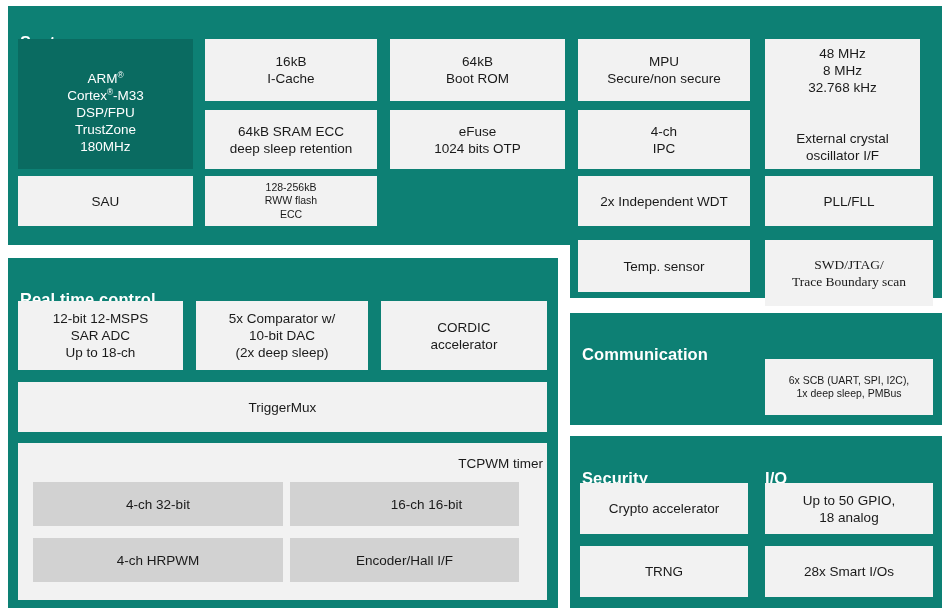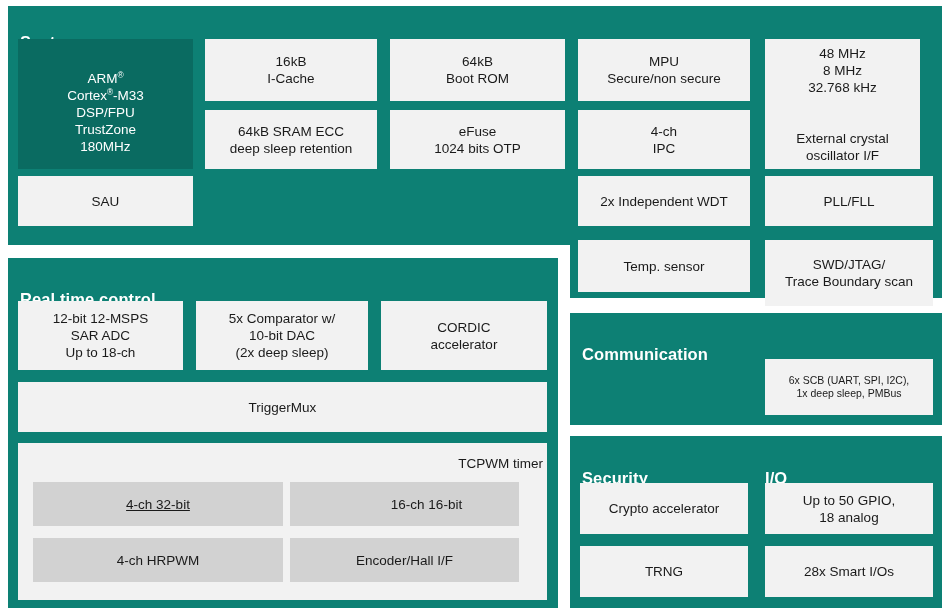--- a/index.html
+++ b/index.html
@@ -67,44 +67,45 @@
   <div class="cell nowrap" style="left:205px; top:39px; width:172px; height:62px;">16kB<br>I-Cache</div>
   <div class="cell nowrap" style="left:390px; top:39px; width:175px; height:62px;">64kB<br>Boot ROM</div>
   <div class="cell nowrap" style="left:578px; top:39px; width:172px; height:62px;">MPU<br>Secure/non secure</div>
   <div class="cell nowrap" style="left:765px; top:39px; width:155px; height:130px;">48 MHz<br>8 MHz<br>32.768 kHz<br><br><br>External crystal<br>oscillator I/F</div>
 
   <div class="cell nowrap" style="left:205px; top:110px; width:172px; height:59px;">64kB SRAM ECC<br>deep sleep retention</div>
   <div class="cell nowrap" style="left:390px; top:110px; width:175px; height:59px;">eFuse<br>1024 bits OTP</div>
   <div class="cell nowrap" style="left:578px; top:110px; width:172px; height:59px;">4-ch<br>IPC</div>
 
   <div class="cell" style="left:18px; top:176px; width:175px; height:50px;">SAU</div>
+  <div class="cell small nowrap" style="left:205px; top:176px; width:172px; height:50px;">128-256kB<br>RWW flash<br>ECC</div>
 
   <div class="panel" style="left:570px; top:245px; width:372px; height:53px;"></div>
 
   <div class="cell" style="left:578px; top:176px; width:172px; height:50px;">2x Independent WDT</div>
   <div class="cell" style="left:765px; top:176px; width:168px; height:50px;">PLL/FLL</div>
 
   <div class="cell" style="left:578px; top:240px; width:172px; height:52px;">Temp. sensor</div>
-  <div class="cell nowrap" style="left:765px; top:240px; width:168px; height:66px;">SWD/JTAG/<br>Trace Boundary scan</div>
+  <div class="cell nowrap" style="left:765px; top:240px; width:168px; height:66px;font-family:Liberation Serif, serif;">SWD/JTAG/<br>Trace Boundary scan</div>
 
   <div class="panel" style="left:8px; top:258px; width:550px; height:350px;">
     <div class="panel-title" style="position:absolute; left:12px; top:13px;">Real time control</div>
   </div>
 
   <div class="cell nowrap" style="left:18px; top:301px; width:165px; height:69px;">12-bit 12-MSPS<br>SAR ADC<br>Up to 18-ch</div>
   <div class="cell nowrap" style="left:196px; top:301px; width:172px; height:69px;">5x Comparator w/<br>10-bit DAC<br>(2x deep sleep)</div>
   <div class="cell nowrap" style="left:381px; top:301px; width:166px; height:69px;">CORDIC<br>accelerator</div>
 
   <div class="cell" style="left:18px; top:382px; width:529px; height:50px;">TriggerMux</div>
 
   <div class="cell" style="left:18px; top:443px; width:529px; height:157px; display:block;">
     <div style="text-align:right; font-size:13.5px; padding-top:10px; color:#1a1a1a;">TCPWM timer</div>
   </div>
 
-  <div class="cell grey" style="left:33px; top:482px; width:250px; height:44px;text-decoration:underline;">4-ch 32-bit</div>
+  <div class="cell grey" style="left:33px; top:482px; width:250px; height:44px;">4-ch 32-bit</div>
   <div class="cell grey" style="left:290px; top:482px; width:229px; height:44px;padding-left:48px;">16-ch 16-bit</div>
   <div class="cell grey" style="left:33px; top:538px; width:250px; height:44px;">4-ch HRPWM</div>
   <div class="cell grey" style="left:290px; top:538px; width:229px; height:44px;">Encoder/Hall I/F</div>
 
   <div class="panel" style="left:570px; top:313px; width:372px; height:112px;">
     <div class="panel-title" style="position:absolute; left:12px; top:13px;">Communication</div>
   </div>
 
   <div class="cell small nowrap" style="left:765px; top:359px; width:168px; height:56px;">6x SCB (UART, SPI, I2C),<br>1x deep sleep, PMBus</div>
 

